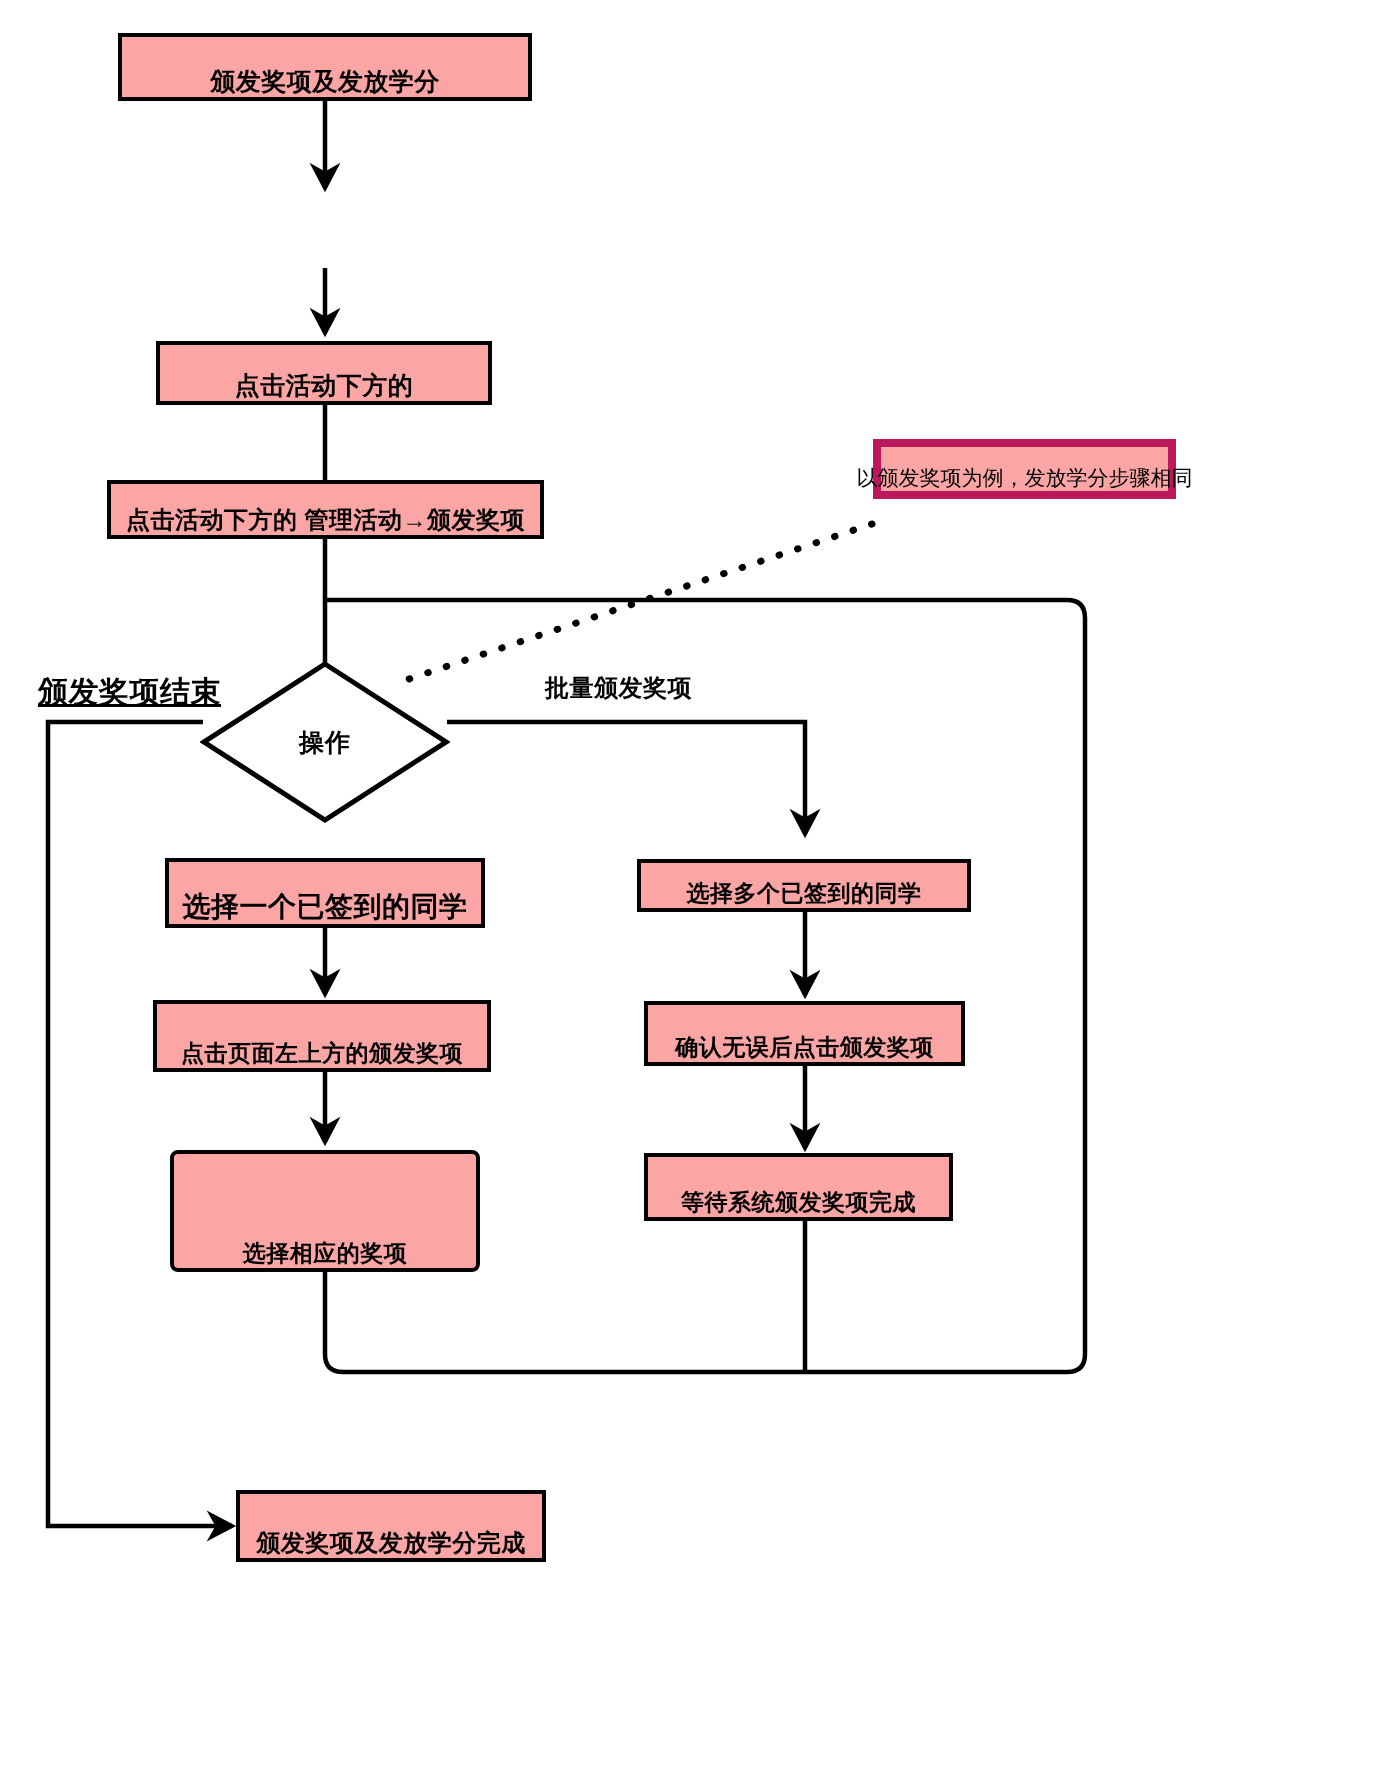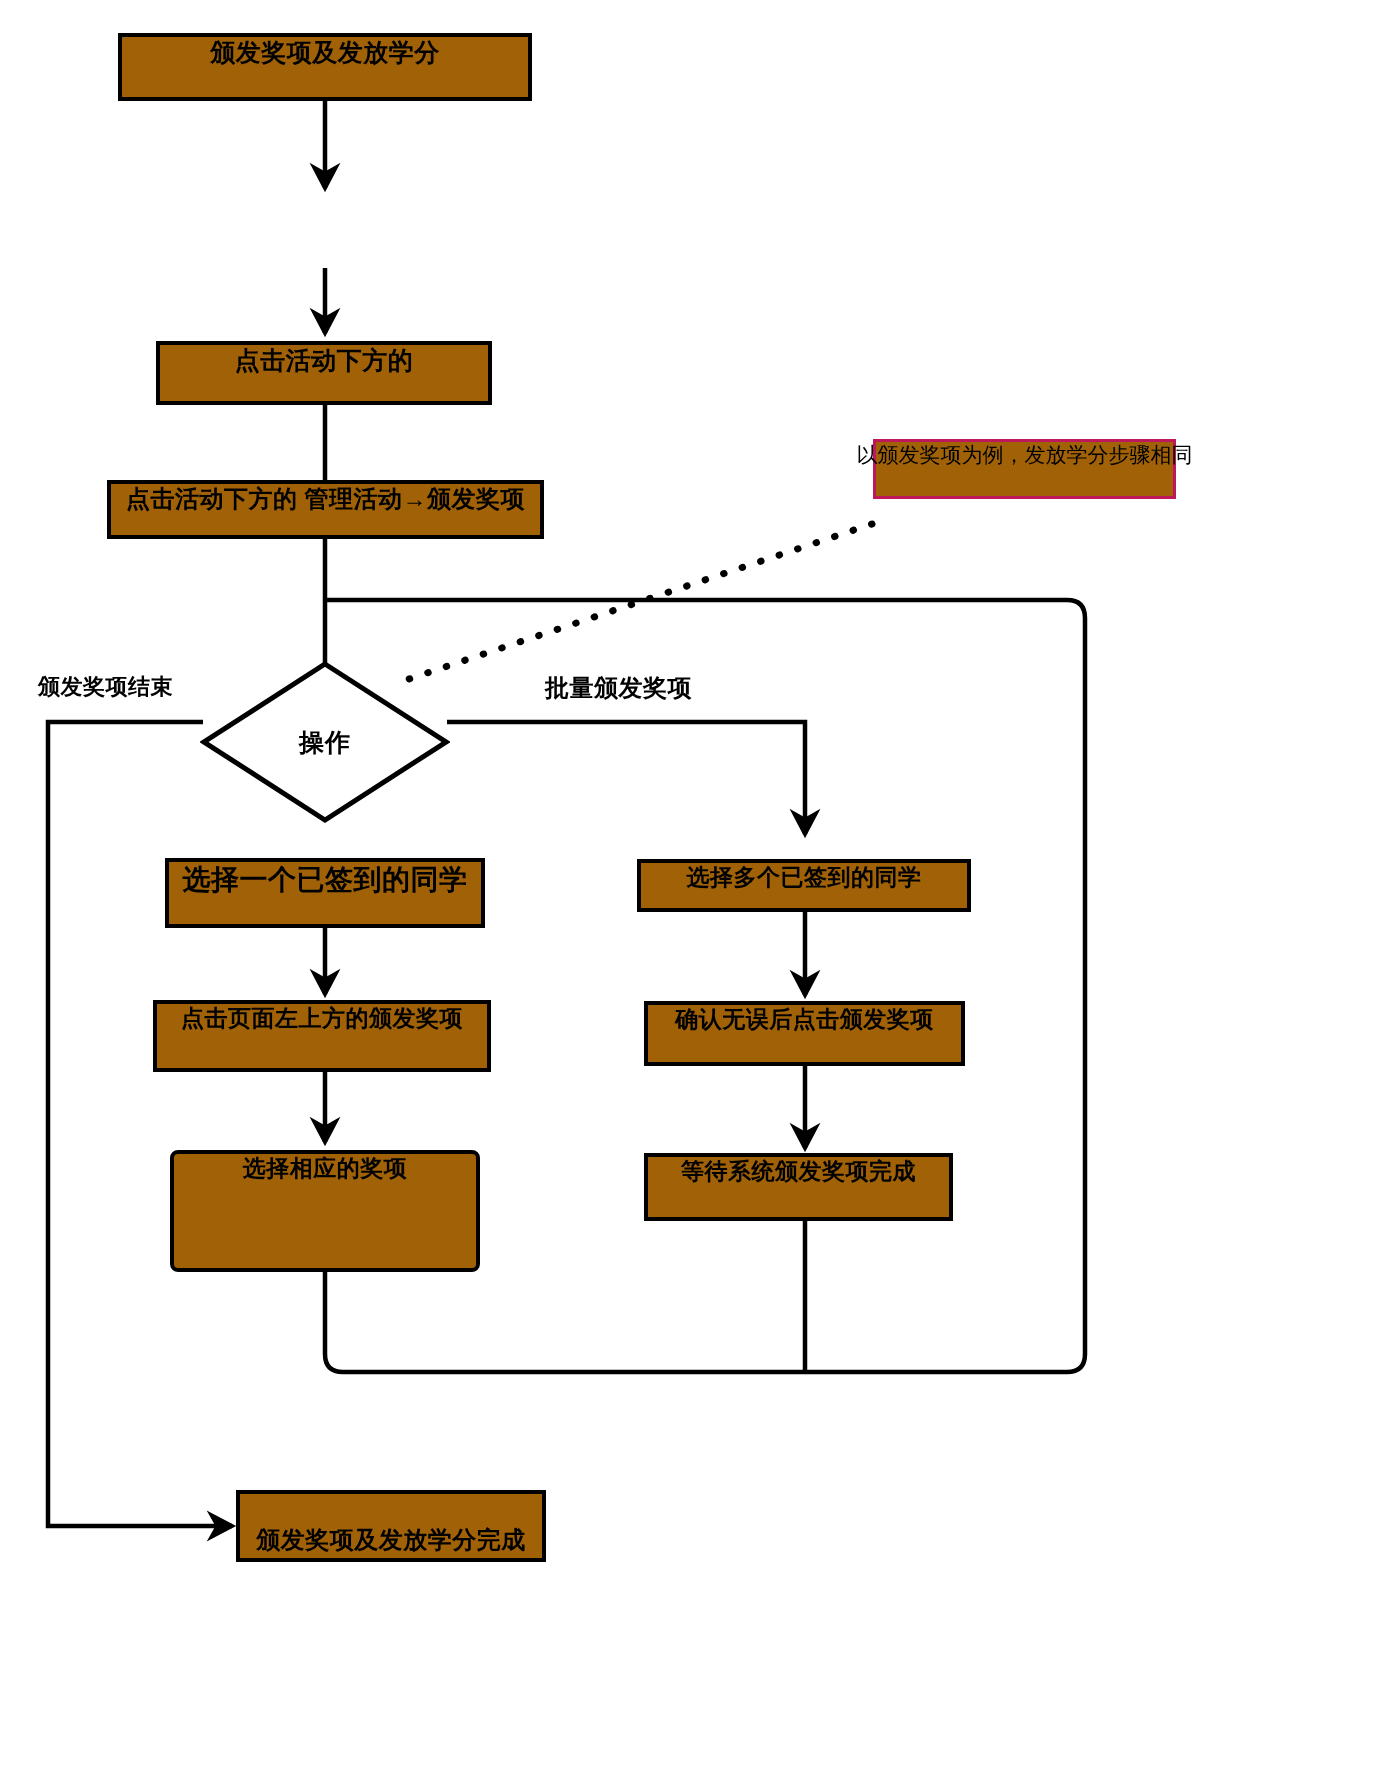--- a/index.html
+++ b/index.html
@@ -22,38 +22,38 @@
     position: absolute;
     left: 0;
     top: 0;
     width: 1380px;
     height: 1784px;
   }
   .node {
     position: absolute;
     box-sizing: border-box;
     display: flex;
-    align-items: flex-start;
+    align-items: flex-end;
     justify-content: center;
     text-align: center;
-    background: #a16207;
+    background: #fca5a5;
     z-index: 2;
   }
   .node.rect {
     border: 4px solid #000000;
   }
   .node .label {
     font-weight: bold;
     color: #000000;
     line-height: 1.25;
     letter-spacing: 0.5px;
     white-space: nowrap;
   }
   .node.note {
-    border: 3px solid #be185d;
+    border: 8px solid #be185d;
   }
   .node.note .label {
     font-weight: normal;
     letter-spacing: 0px;
   }
   .diamond-wrap {
     position: absolute;
     z-index: 2;
   }
   .diamond-wrap .dlabel {
@@ -139,21 +139,21 @@
     <span class="label" style="font-size:21px;">以颁发奖项为例，发放学分步骤相同</span>
   </div>
 
   <div class="diamond-wrap" style="left:200px; top:660px; width:250px; height:164px;">
     <svg width="250" height="164" viewBox="0 0 250 164" xmlns="http://www.w3.org/2000/svg">
       <polygon points="125,4 246,82 125,160 4,82" fill="#ffffff" stroke="#000000" stroke-width="5"></polygon>
     </svg>
     <span class="dlabel" style="font-size:25px;">操作</span>
   </div>
 
-  <span class="edge-label" style="left:38px; top:672px; font-size:22px;">颁发奖项结束</span>
+  <span class="edge-label" style="left:38px; top:672px; font-size:30px;text-decoration:underline;">颁发奖项结束</span>
 
   <span class="edge-label" style="left:545px; top:672px; font-size:24px;">批量颁发奖项</span>
 
   <div class="node rect" style="left:165px; top:858px; width:320px; height:70px;">
     <span class="label" style="font-size:28px;">选择一个已签到的同学</span>
   </div>
 
   <div class="node rect" style="left:153px; top:1000px; width:338px; height:72px;">
     <span class="label" style="font-size:23px;">点击页面左上方的颁发奖项</span>
   </div>

